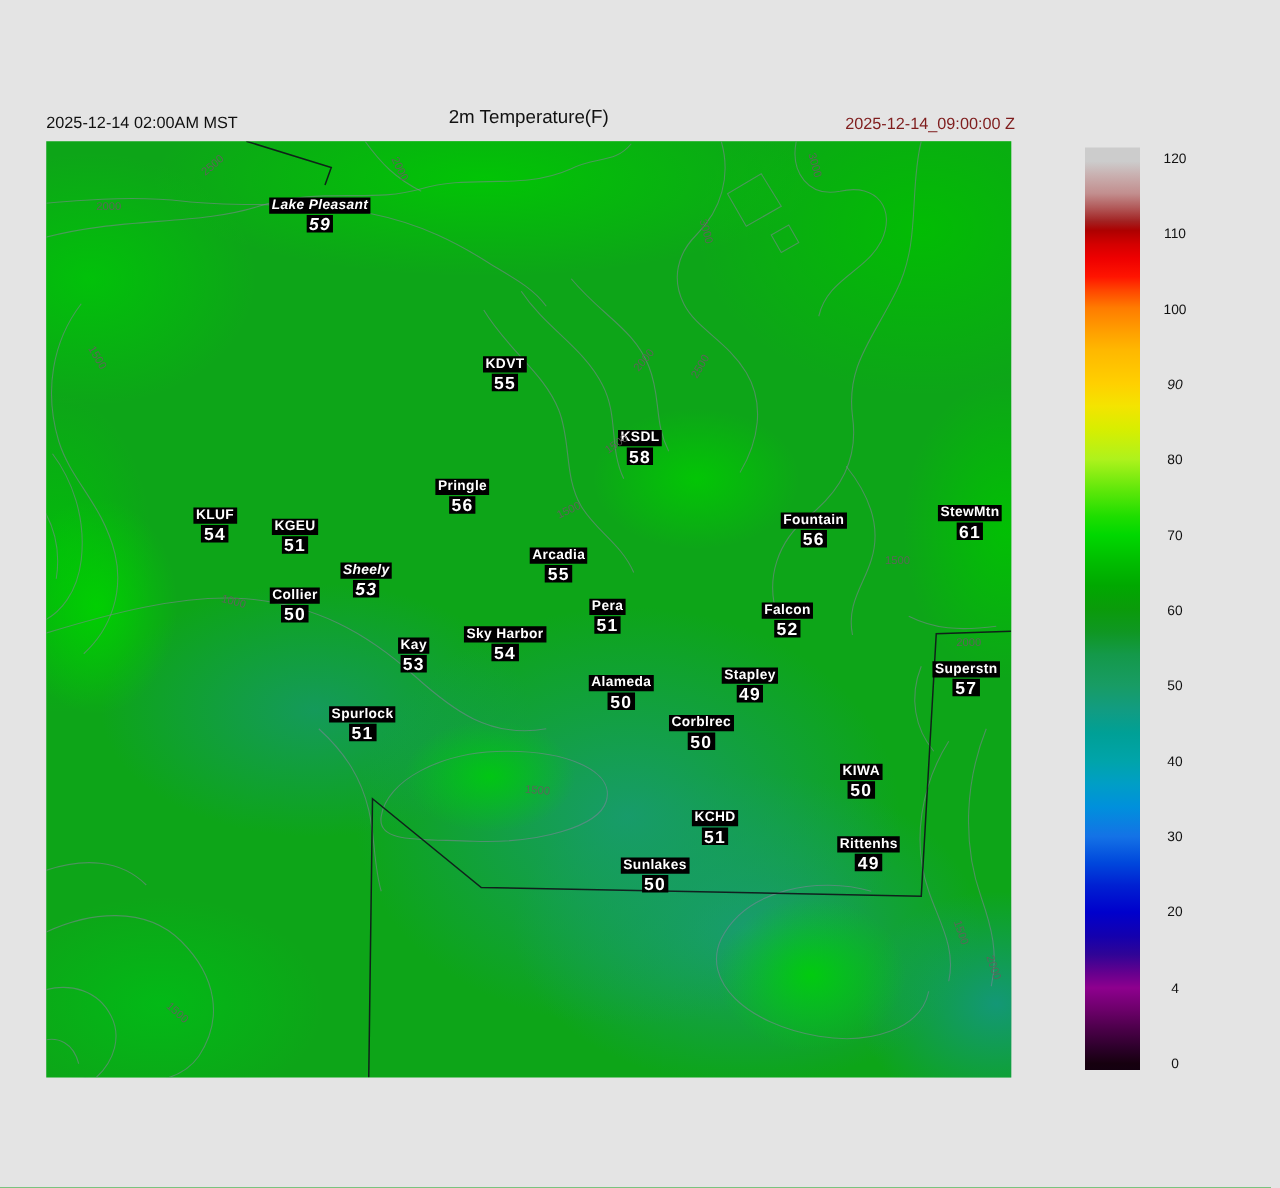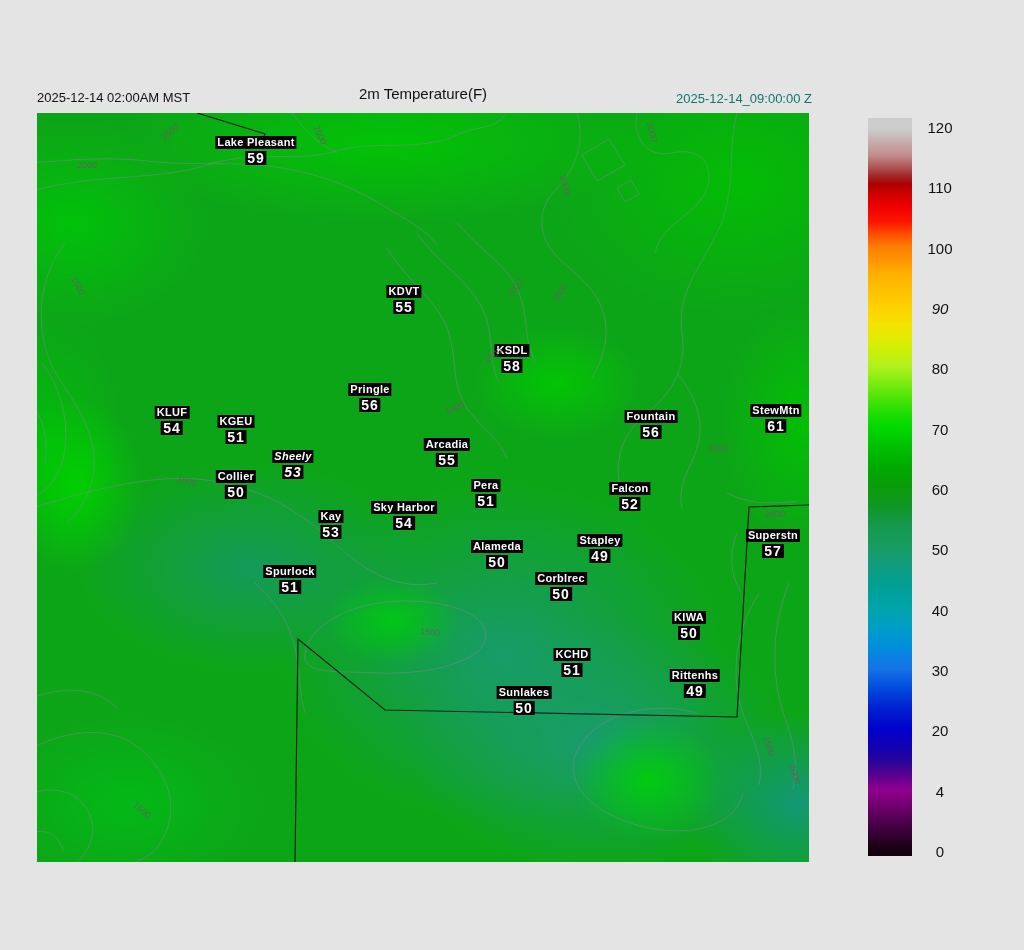--- a/index.html
+++ b/index.html
@@ -6,21 +6,21 @@
   body{
     width:1024px;height:950px;
     background:#e4e4e4;
     font-family:"Liberation Sans","DejaVu Sans",sans-serif;
     position:relative;overflow:hidden;
   }
   .app{position:absolute;inset:0;}
   
   .hdr-left{position:absolute;left:37px;top:90px;font-size:13px;color:#111;}
   .hdr-title{position:absolute;left:423px;top:85px;transform:translateX(-50%);font-size:15px;color:#111;}
-  .hdr-right{position:absolute;left:812px;top:91px;transform:translateX(-100%);font-size:13px;color:#0f766e;}
+  .hdr-right{position:absolute;left:812px;top:91px;transform:translateX(-100%);font-size:13px;color:#7f1d1d;}
   
   .map{
     position:absolute;left:37px;top:113px;width:772px;height:749px;overflow:hidden;
     background:
       radial-gradient(ellipse 95px 62px at 355px 508px, rgba(0,200,18,.95), rgba(0,200,18,0) 72%),
       radial-gradient(ellipse 105px 85px at 612px 667px, rgba(0,205,12,.95), rgba(0,205,12,0) 72%),
       radial-gradient(ellipse 90px 120px at 40px 372px, rgba(0,210,0,.9), rgba(0,210,0,0) 72%),
       radial-gradient(ellipse 110px 75px at 520px 270px, rgba(0,205,0,.8), rgba(0,205,0,0) 75%),
       radial-gradient(ellipse 280px 215px at 465px 540px, rgba(24,155,110,.95), rgba(24,155,110,0) 78%),
       radial-gradient(ellipse 220px 130px at 215px 455px, rgba(22,152,102,.85), rgba(22,152,102,0) 78%),
@@ -62,21 +62,21 @@
       #ff4600 15.5%, #ff7c00 17.4%, #ffa000 20%, #ffb800 22%, #ffd000 25.6%,
       #f4e400 28%, #d8ee00 30.5%, #aef21c 33.8%, #62e80a 37%, #1ede00 40%,
       #00d800 42%, #00bc00 45%, #00a800 47.5%, #0a9b0a 50%, #0f9722 52.5%,
       #14994a 55%, #189c64 58.3%, #119c82 61%, #00a096 63.5%, #00a4aa 66.5%,
       #009ec6 69%, #0090dc 71.5%, #1472e6 74.7%, #0048dc 77.5%, #0020d2 80%,
       #0000cc 82.9%, #1400ae 85.5%, #300496 87.5%, #66008e 89.5%, #8e008e 91.1%,
       #6c006a 93.5%, #4c004a 95.5%, #2e002c 97.5%, #16000f 99.3%, #140010 100%);
   }
   .cbar-tick{
     position:absolute;left:924px;width:32px;text-align:center;
-    font-size:15px;color:#111;transform:translateY(-50%);
+    font-size:11px;color:#111;transform:translateY(-50%);
   }
 </style>
 </head>
 <body>
 
 <div class="app">
 
   <div class="hdr-left">2025-12-14 02:00AM MST</div>
   <div class="hdr-title">2m Temperature(F)</div>
   <div class="hdr-right">2025-12-14_09:00:00 Z</div>
@@ -119,21 +119,21 @@
         <path d="M 690 380 C 710 390, 730 392, 760 388"></path>
         <path d="M 700 420 C 690 445, 695 470, 710 488"></path>
       </g>
 
       <g fill="none" stroke="#10131a" stroke-width="1.2" stroke-opacity="0.9">
         <path d="M 160 0 L 228 21 L 223 35"></path>
         <path d="M 772 392 L 712 394 L 700 604 L 348 597 L 261 526 L 258 749"></path>
       </g>
     </svg>
 
-  <div class="station" style="left: 219px; top: 20px;">
+  <div class="station" style="left: 219px; top: 42px; font-style: italic;">
     <span class="nm">Lake Pleasant</span>
     <span class="val"><span>59</span></span>
   </div>
 
   <div class="station" style="left: 367px; top: 169px;">
     <span class="nm">KDVT</span>
     <span class="val"><span>55</span></span>
   </div>
 
   <div class="station" style="left: 475px; top: 228px;">

